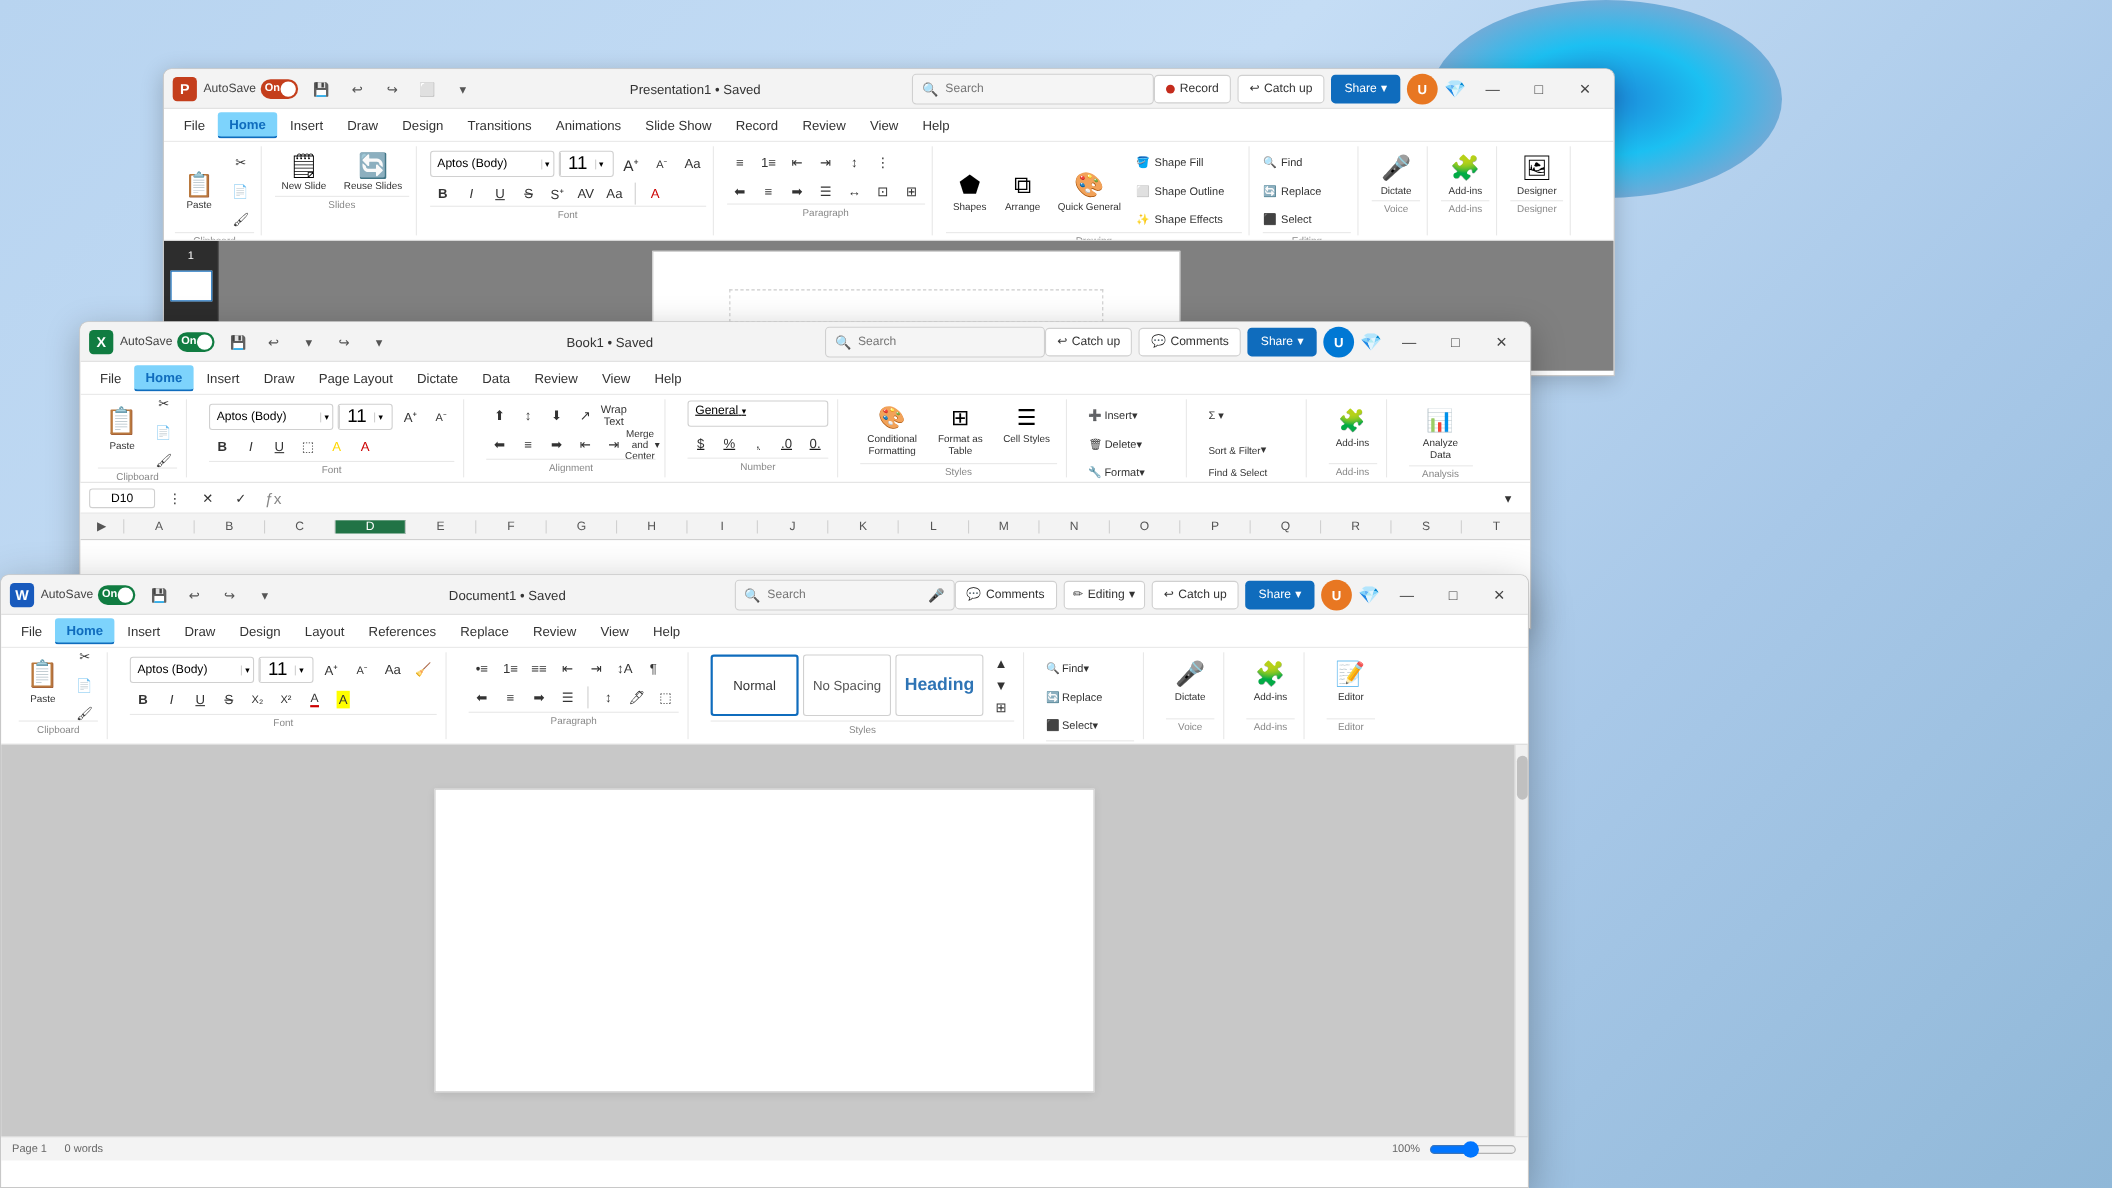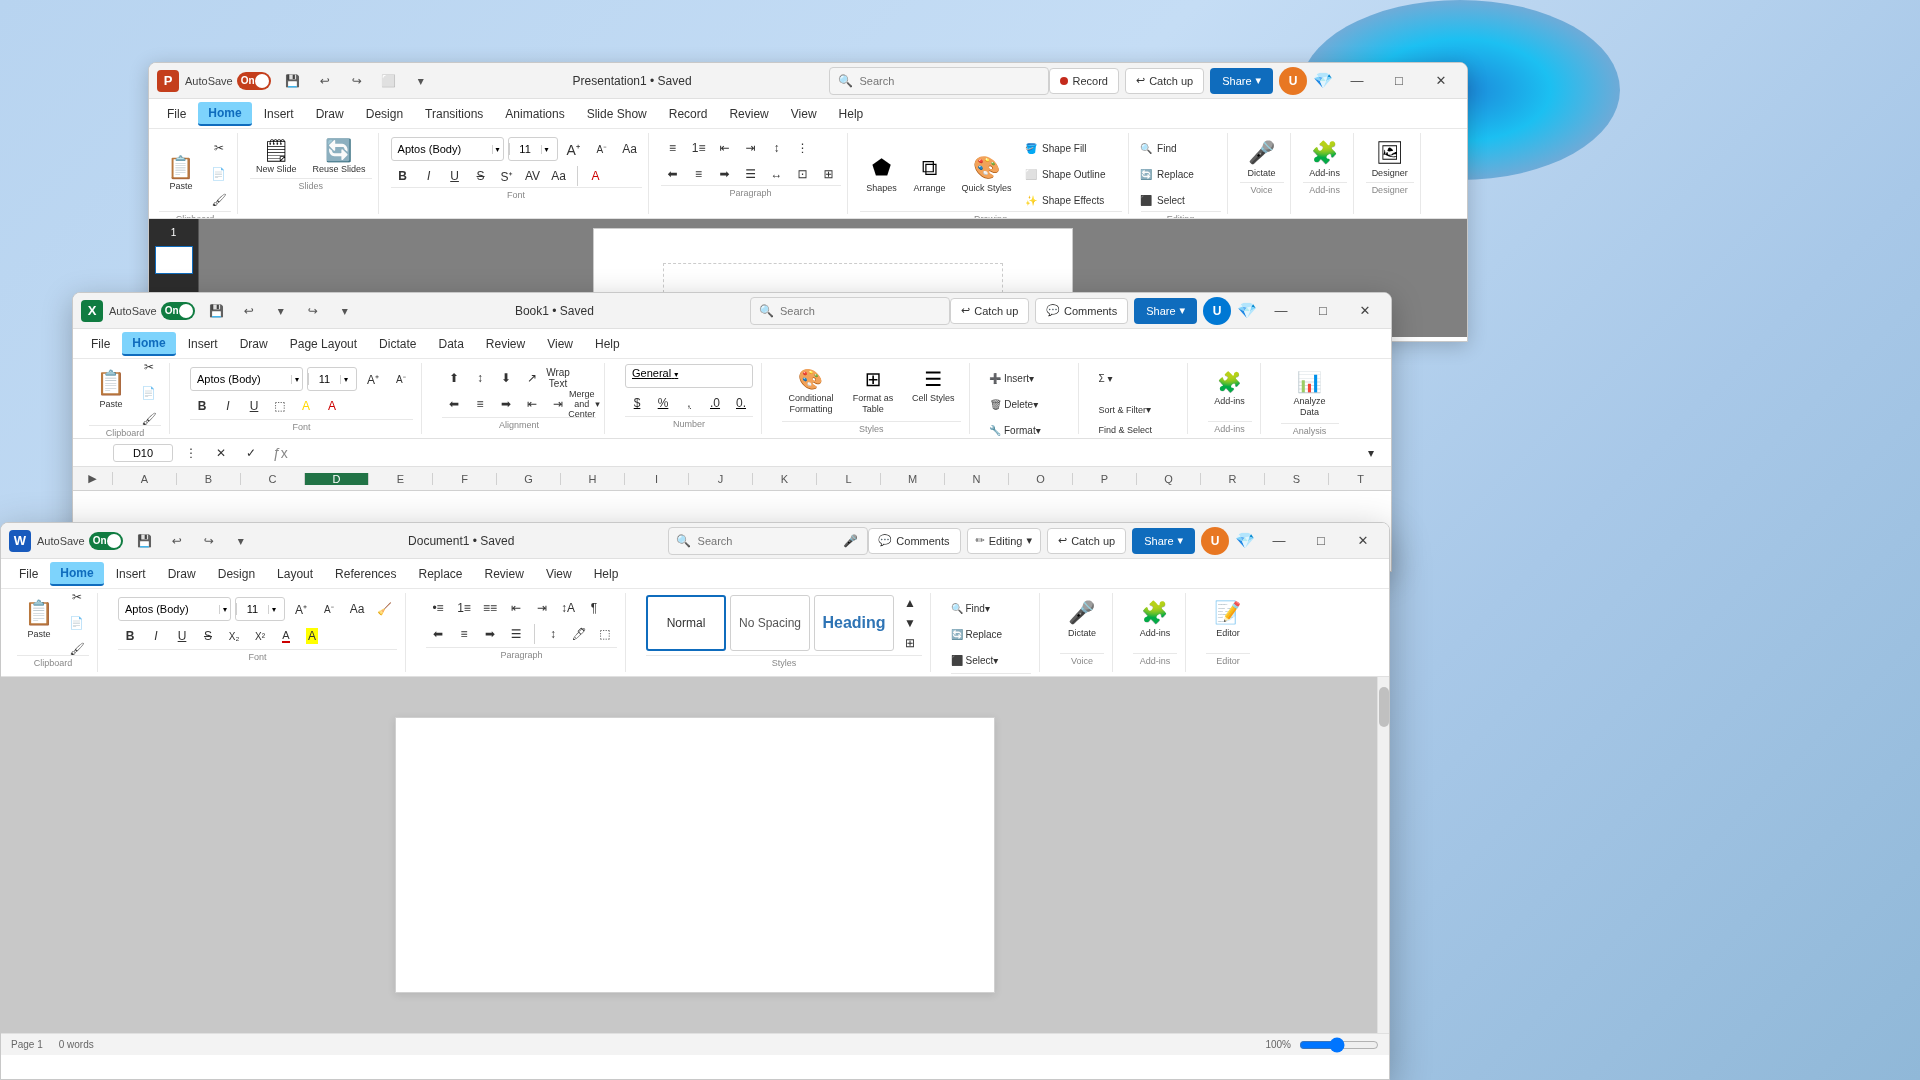--- a/index.html
+++ b/index.html
@@ -351,21 +351,21 @@
       height: 24px;
       background: white;
     }
     .font-name {
       padding: 0 6px;
       font-size: 11px;
       min-width: 100px;
     }
     .font-size {
       padding: 0 4px;
-      font-size: 11px;
+      font-size: 17px;
       border-left: 1px solid #d0d0d0;
       min-width: 32px;
       text-align: center;
     }
     .dropdown-arrow {
       padding: 0 3px;
       border-left: 1px solid #d0d0d0;
       font-size: 8px;
       cursor: pointer;
     }
@@ -406,21 +406,20 @@
       gap: 6px;
       background: white;
     }
     .cell-ref {
       border: 1px solid #d0d0d0;
       border-radius: 3px;
       padding: 2px 6px;
       font-size: 11px;
       width: 60px;
       text-align: center;
-      margin-left: 32px;
     }
     .formula-input {
       flex: 1;
       font-size: 11px;
       padding: 2px 4px;
       border: none;
       outline: none;
     }
 
     
@@ -754,21 +753,21 @@
         <button class="ribbon-btn">
           <div style="font-size:22px;">⬟</div>
           <span class="ribbon-btn-label">Shapes</span>
         </button>
         <button class="ribbon-btn">
           <div style="font-size:22px;">⧉</div>
           <span class="ribbon-btn-label">Arrange</span>
         </button>
         <button class="ribbon-btn">
           <div style="font-size:22px;">🎨</div>
-          <span class="ribbon-btn-label">Quick Styles</span>
+          <span class="ribbon-btn-label">Quick General</span>
         </button>
         <div class="flex-col gap-4">
           <button class="small-btn" style="font-size:10px;width:100px;justify-content:flex-start;padding-left:4px;">
             <span>🪣</span>
             <span style="font-size:10px;margin-left:4px;">Shape Fill</span>
           </button>
           <button class="small-btn" style="font-size:10px;width:100px;justify-content:flex-start;padding-left:4px;">
             <span>⬜</span>
             <span style="font-size:10px;margin-left:4px;">Shape Outline</span>
           </button>

